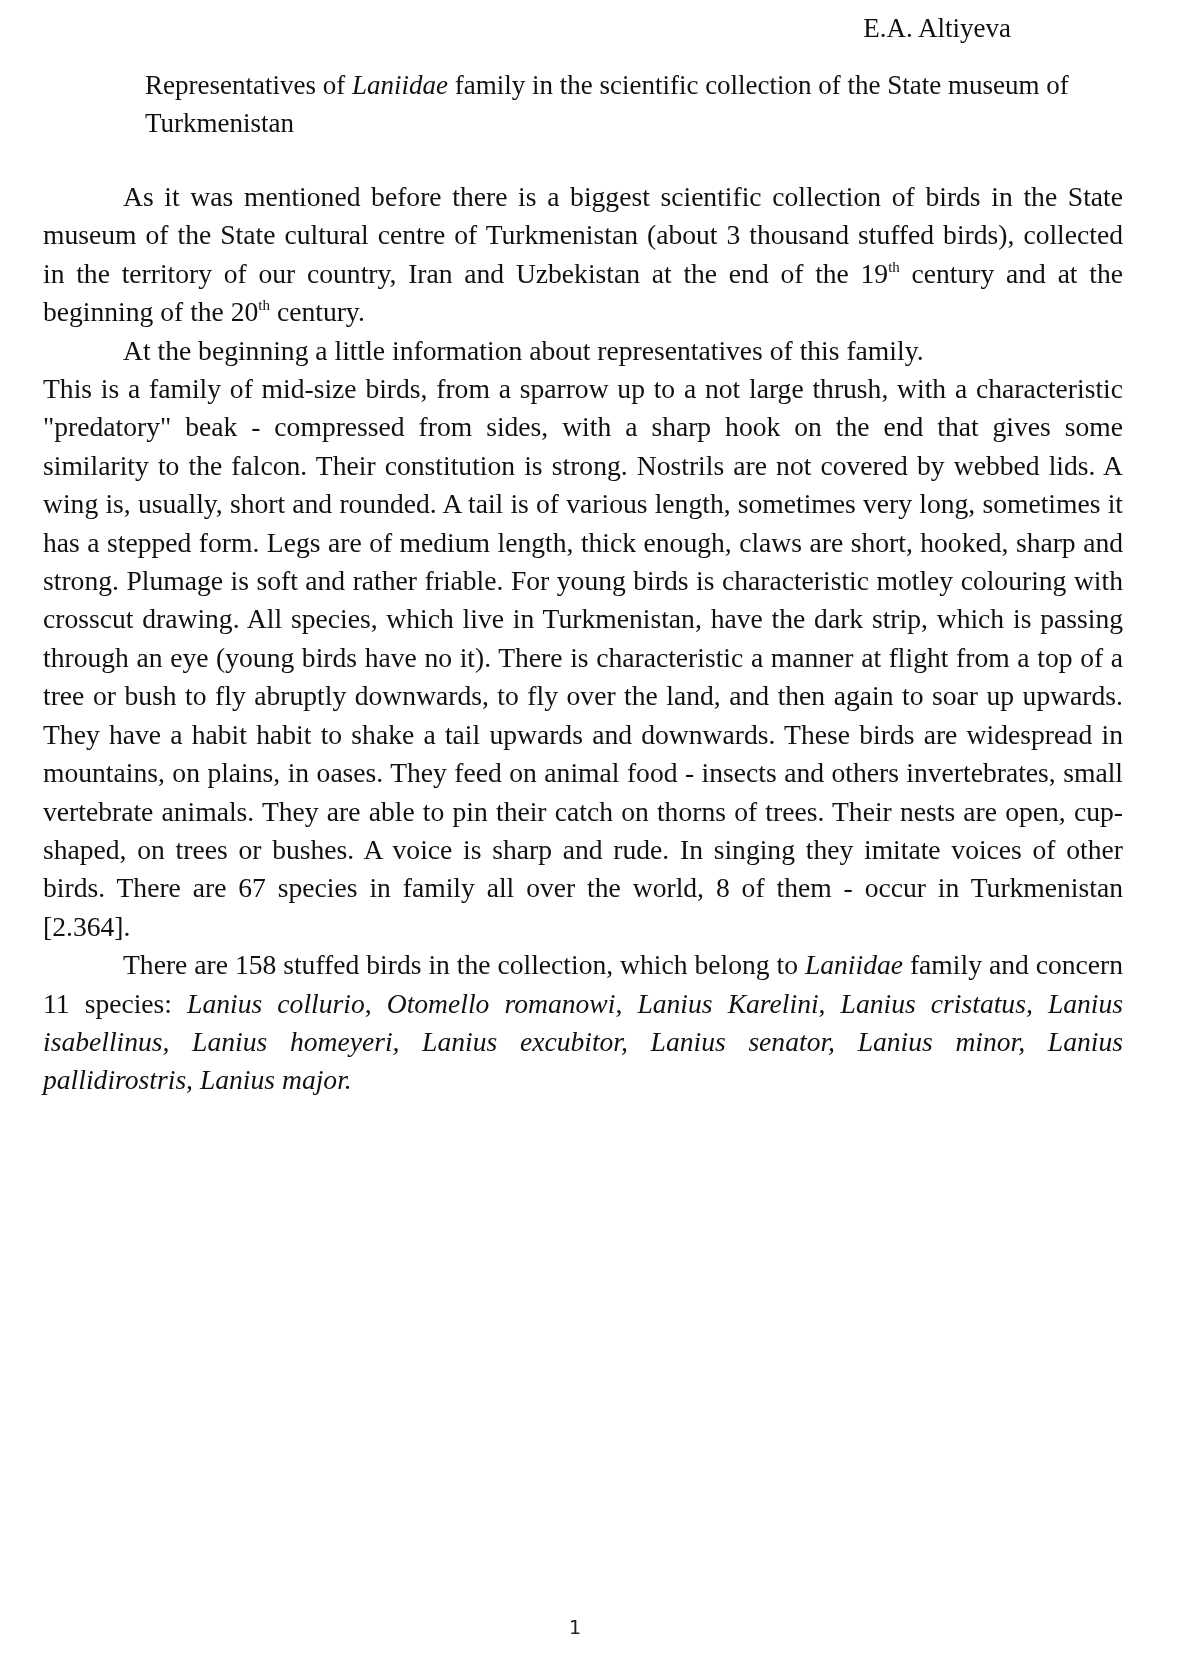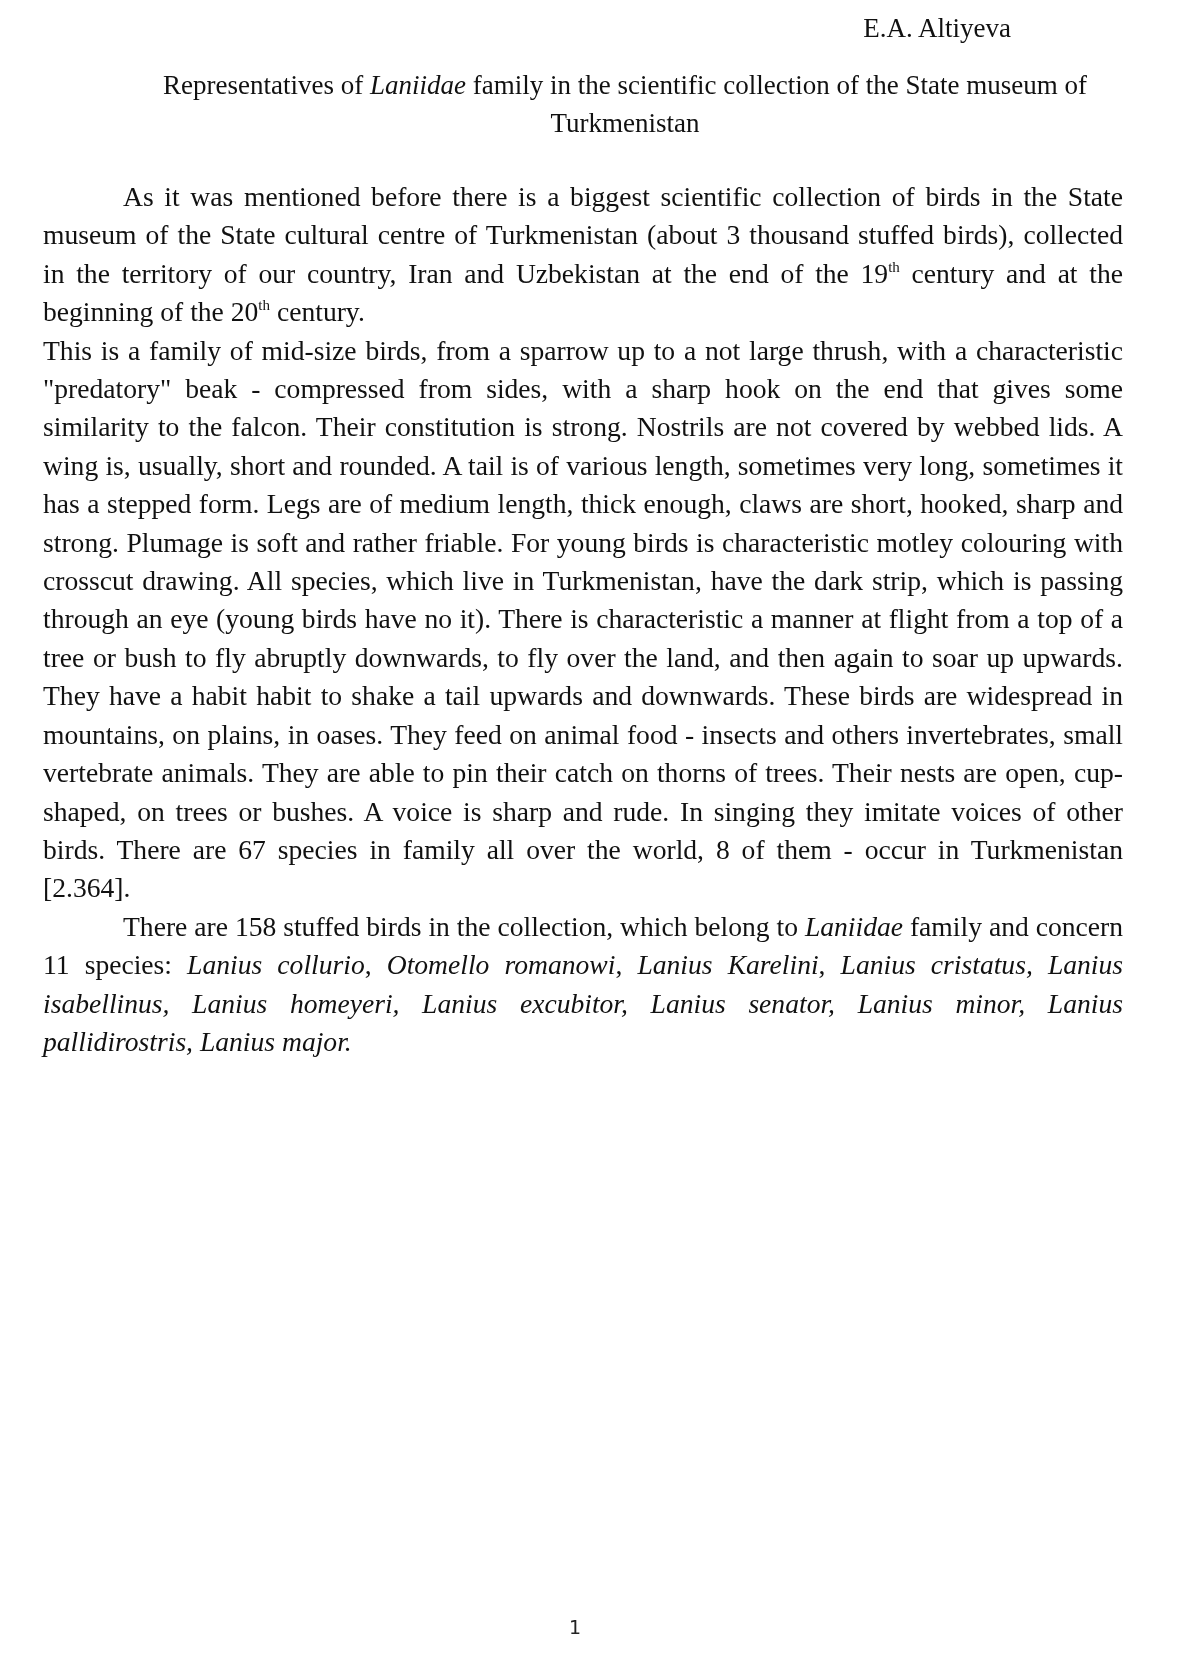--- a/index.html
+++ b/index.html
@@ -27,21 +27,21 @@
       right: 100px;
       font-size: 27px;
       line-height: 36px;
       white-space: nowrap;
     }
     .title {
       position: absolute;
       top: 66px;
       left: 114px;
       width: 960px;
-      text-align: center;
+      text-align: left;
       font-size: 27px;
       line-height: 38px;
     }
     .body {
       position: absolute;
       top: 178px;
       left: 12px;
       width: 1080px;
       font-size: 27.6px;
       line-height: 38.4px;
@@ -80,20 +80,21 @@
 
   <div class="author">E.A. Altiyeva</div>
 
   <div class="title"><span>Representatives of </span><i>Laniidae</i><span> family in the scientific collection of the State museum of Turkmenistan</span></div>
 
   <div class="body">
 
     <p><span>As it was mentioned before there is a biggest scientific collection of birds in the State museum of the State cultural centre of Turkmenistan (about 3 thousand stuffed birds), collected in the territory of our country, Iran and Uzbekistan at the end of the 19</span><sup>th</sup><span> century and at the beginning of the 20</span><sup>th</sup><span> century.</span></p>
 
 
+    <p><span>At the beginning a little information about representatives of this family.</span></p>
 
     <p class="noindent"><span>This is a family of mid-size birds, from a sparrow up to a not large thrush, with a characteristic "predatory" beak - compressed from sides, with a sharp hook on the end that gives some similarity to the falcon. Their constitution is strong. Nostrils are not covered by webbed lids. A wing is, usually, short and rounded. A tail is of various length, sometimes very long, sometimes it has a stepped form. Legs are of medium length, thick enough, claws are short, hooked, sharp and strong. Plumage is soft and rather friable. For young birds is characteristic motley colouring with crosscut drawing. All species, which live in Turkmenistan, have the dark strip, which is passing through an eye (young birds have no it). There is characteristic a manner at flight from a top of a tree or bush to fly abruptly downwards, to fly over the land, and then again to soar up upwards. They have a habit habit to shake a tail upwards and downwards. These birds are widespread in mountains, on plains, in oases. They feed on animal food - insects and others invertebrates, small vertebrate animals. They are able to pin their catch on thorns of trees. Their nests are open, cup-shaped, on trees or bushes. A voice is sharp and rude. In singing they imitate voices of other birds. There are 67 species in family all over the world, 8 of them - occur in Turkmenistan [2.364].</span></p>
 
     <p><span>There are 158 stuffed birds in the collection, which belong to </span><i>Laniidae</i><span> family and concern 11 species: </span><i>Lanius collurio</i><span>, </span><i>Otomello romanowi</i><span>, </span><i>Lanius Karelini</i><span>, </span><i>Lanius cristatus, Lanius isabellinus, Lanius homeyeri, Lanius excubitor, Lanius senator, Lanius minor, Lanius pallidirostris, Lanius major.</i></p>
 
 
 
   </div>
 </div>
 

